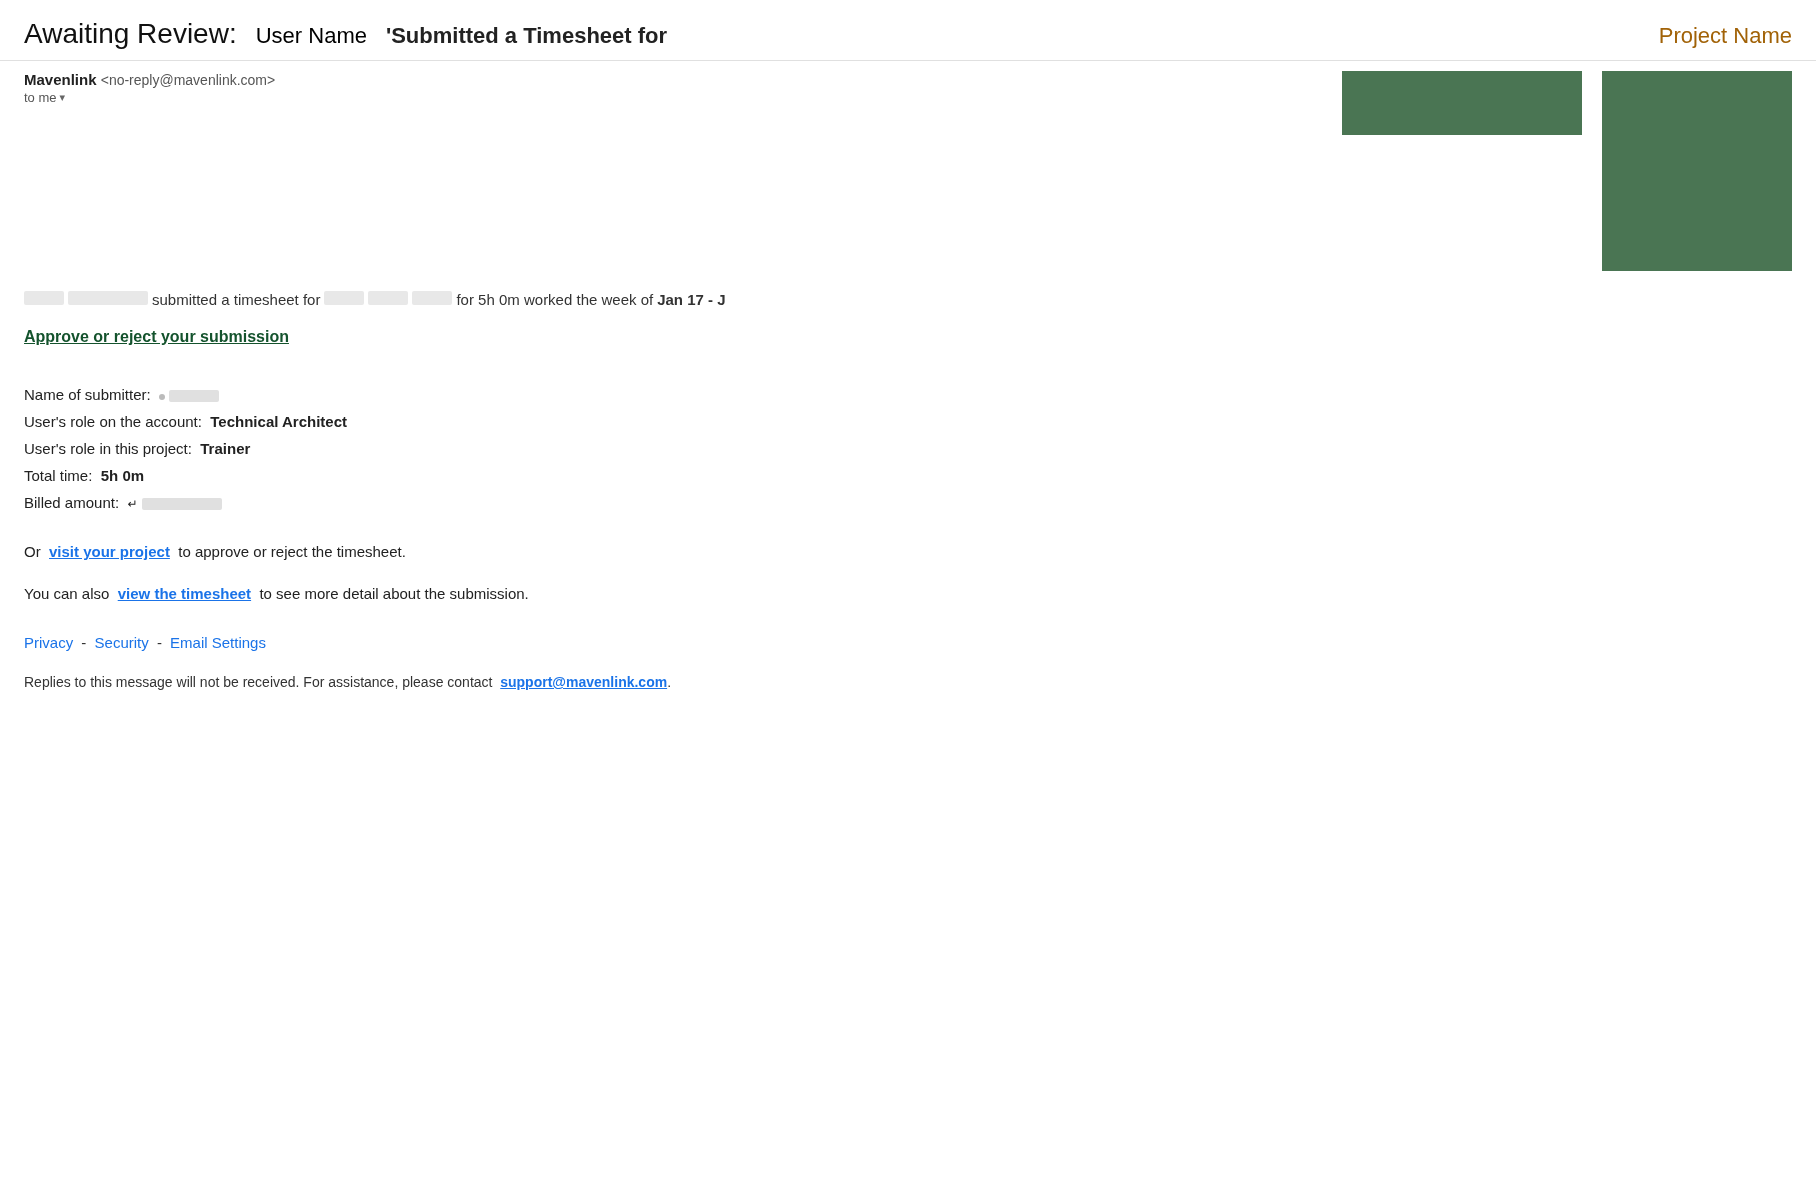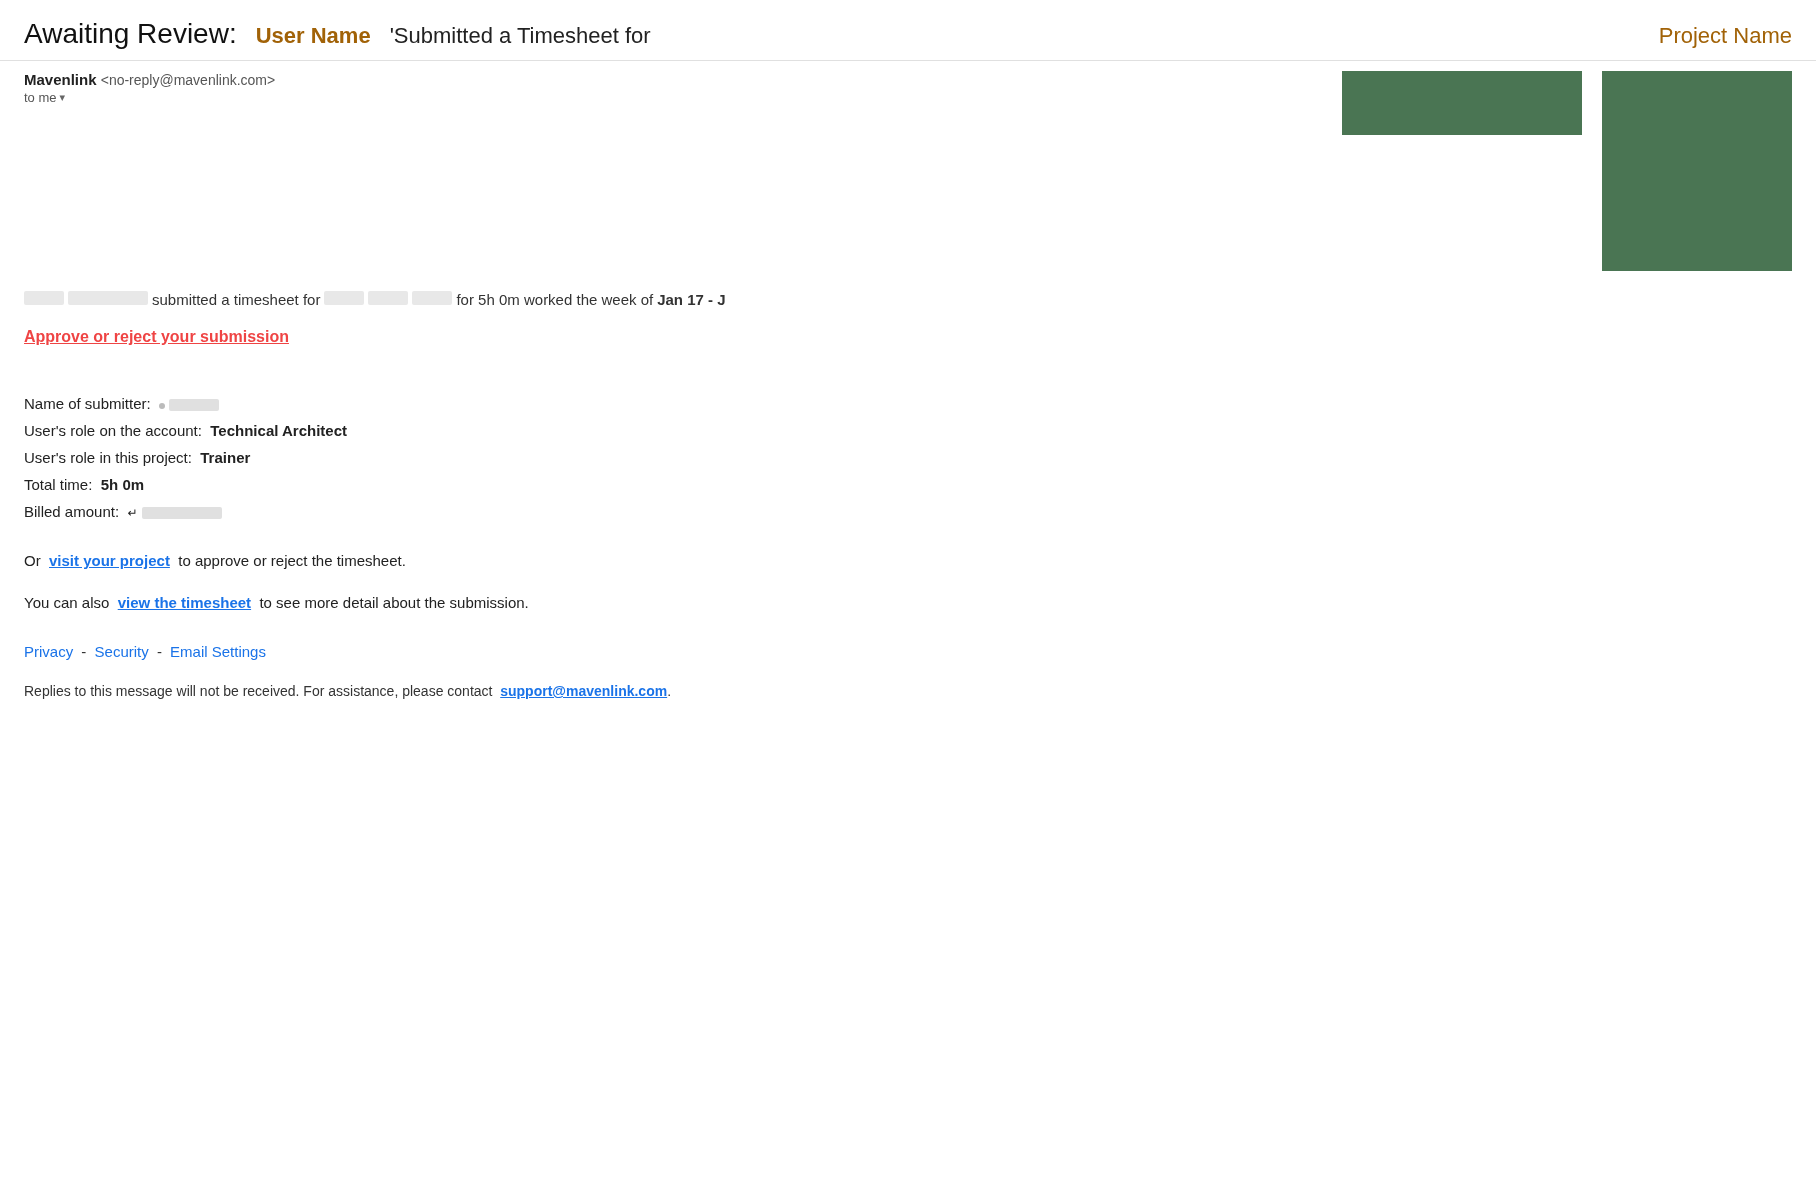--- a/index.html
+++ b/index.html
@@ -28,28 +28,28 @@
     }
 
     .email-header-title {
       font-size: 28px;
       font-weight: 400;
       color: #111;
     }
 
     .email-header-user {
       font-size: 22px;
-      color: #a16207;
-      font-weight: 700;
+      color: #000000;
+      font-weight: 400;
     }
 
     .email-header-submitted {
       font-size: 22px;
       color: #222;
-      font-weight: 400;
+      font-weight: 700;
     }
 
     .email-header-project {
       font-size: 22px;
       color: #a16207;
       font-weight: 400;
       margin-left: auto;
     }
 
     .sender-info {
@@ -123,27 +123,27 @@
       color: transparent;
       border-radius: 2px;
       height: 14px;
       vertical-align: middle;
     }
 
     .redacted-sm { width: 40px; }
     .redacted-md { width: 80px; }
 
     .approve-link {
-      color: #ef4444;
+      color: #14532d;
       text-decoration: underline;
       font-size: 16px;
       font-weight: 700;
       cursor: pointer;
       display: inline-block;
-      margin-bottom: 24px;
+      margin-bottom: 15px;
     }
 
     .details-section {
       margin-bottom: 24px;
       font-size: 15px;
       line-height: 1.8;
     }
 
     .detail-row {
       margin: 0;

